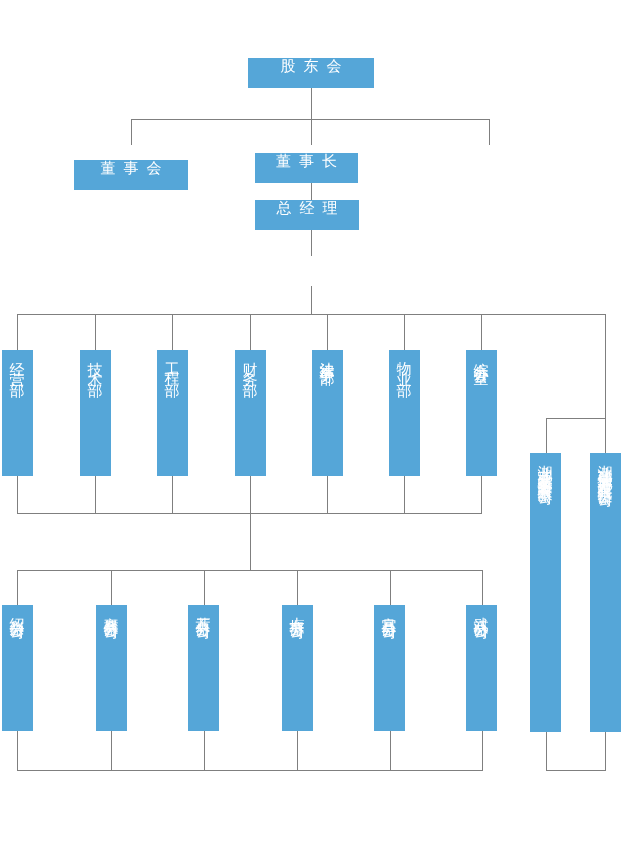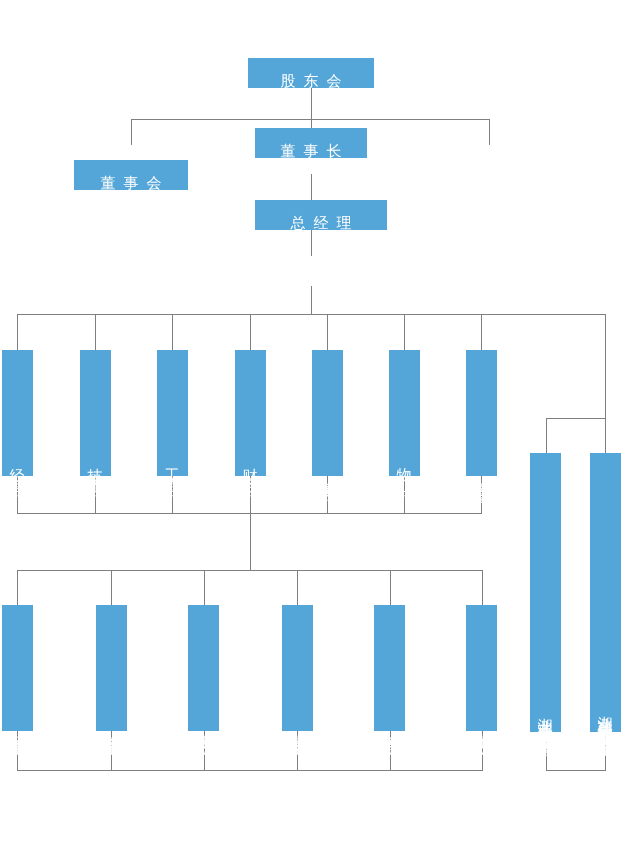--- a/index.html
+++ b/index.html
@@ -16,21 +16,21 @@
   .canvas{
     position:relative;
     width:624px;height:850px;
     background:var(--background);
     overflow:hidden;
   }
   .box{
     position:absolute;
     background:var(--box-fill);
     color:var(--text);
-    display:flex;align-items:flex-end;justify-content:center;
+    display:flex;align-items:flex-start;justify-content:center;
     font-size:15px;
     line-height:1;
   }
   
   .hbox.sp8 span{letter-spacing:8px;margin-right:-8px;white-space:nowrap;}
   .hbox.sp1 span{letter-spacing:1px;margin-right:-1px;white-space:nowrap;}
   
   .vbox span{
     writing-mode:vertical-rl;
     text-orientation:upright;
@@ -101,25 +101,25 @@
   <i class="lv" style="left:605px;top:732px;height:38px"></i>
   <i class="lh" style="left:546px;top:770px;width:60px"></i>
 
   <div class="box hbox sp8" style="left:248px;top:58px;width:126px;height:30px">
     <span>股东会</span>
   </div>
 
   <div class="box hbox sp8" style="left:74px;top:160px;width:114px;height:30px">
     <span>董事会</span>
   </div>
-  <div class="box hbox sp8" style="left:255px;top:128px;width:112px;height:30px">
+  <div class="box hbox sp8" style="left:255px;top:153px;width:103px;height:30px">
     <span>董事长</span>
   </div>
 
-  <div class="box hbox sp8" style="left:255px;top:200px;width:132px;height:30px">
+  <div class="box hbox sp8" style="left:255px;top:200px;width:104px;height:30px">
     <span>总经理</span>
   </div>
 
   <div class="box vbox vsp10" style="left:2px;top:350px;width:31px;height:126px">
     <span>经营部</span>
   </div>
   <div class="box vbox vsp10" style="left:80px;top:350px;width:31px;height:126px">
     <span>技术部</span>
   </div>
   <div class="box vbox vsp10" style="left:157px;top:350px;width:31px;height:126px">

